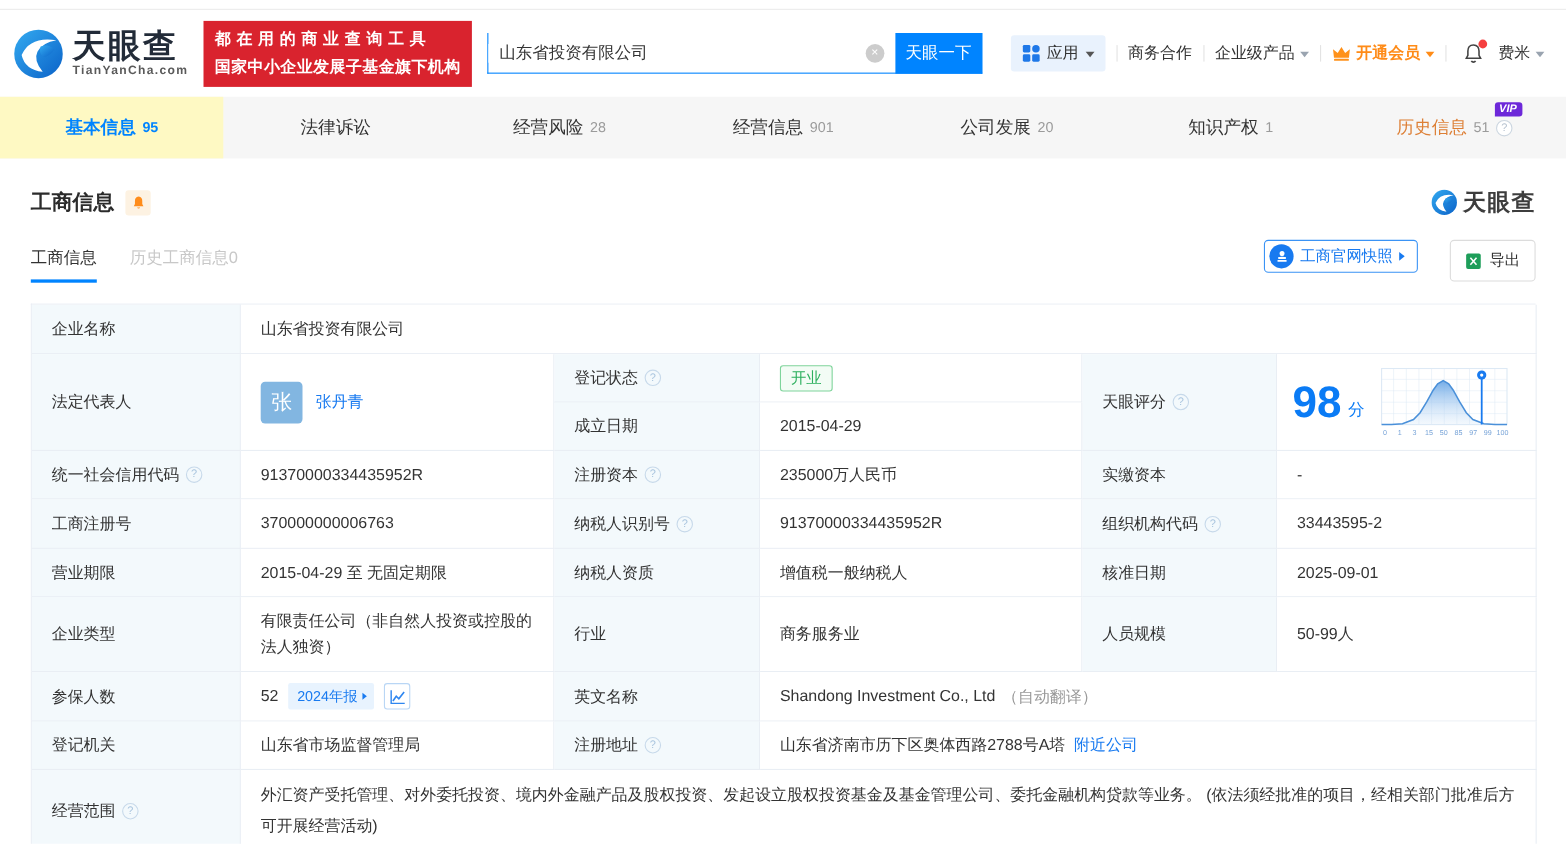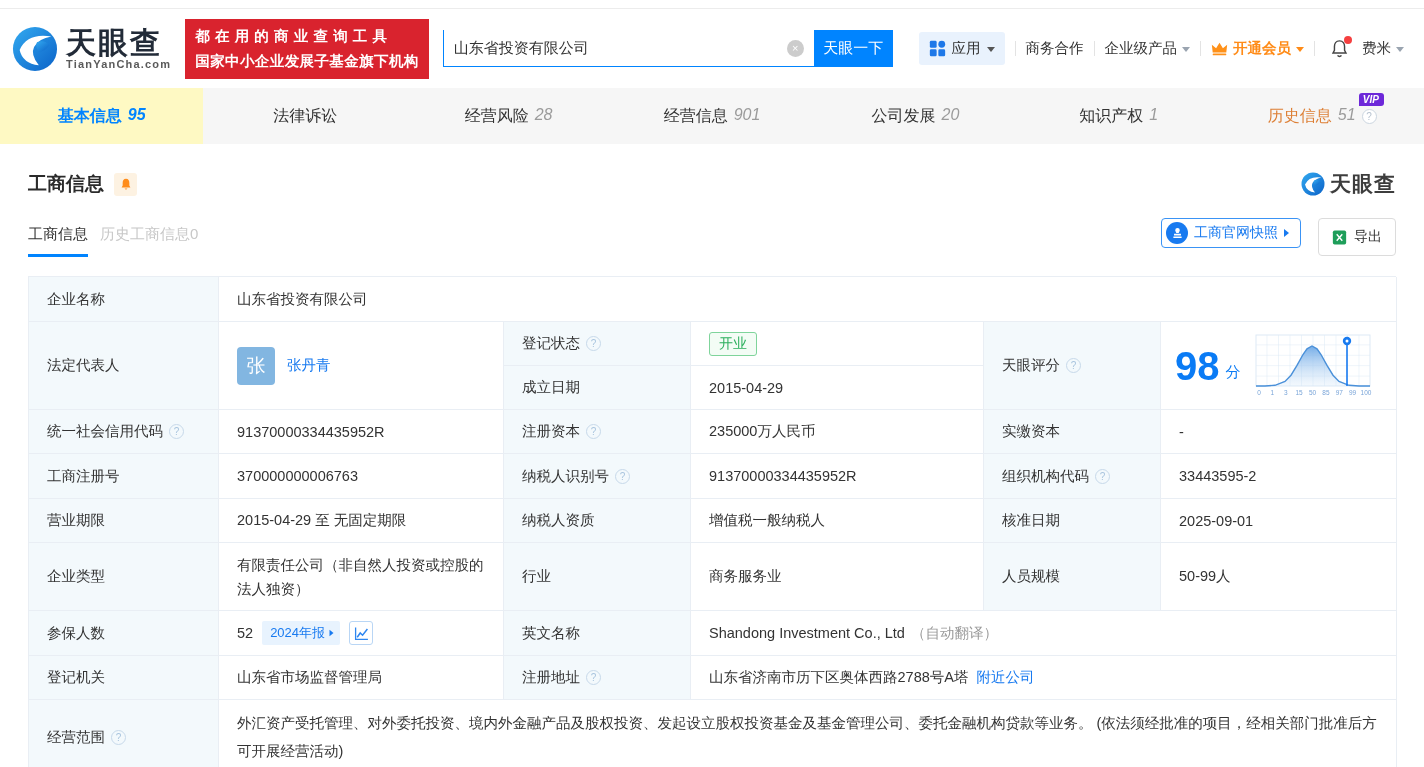--- a/index.html
+++ b/index.html
@@ -41,21 +41,21 @@
   .caret.gray { border-top-color:#9aa4b0; }
   .caret.orange { border-top-color:#ff8b17; }
   .bell-wrap { position:relative; margin:0 4px; cursor:pointer; display:flex;}
   .bell-wrap svg { width:21px; height:21px; }
   .red-dot { position:absolute; top:-2px; right:-2px; width:8px; height:8px; border-radius:50%; background:#f53f3f;}
 
   
   .main-tabs { height:56px; background:#f6f6f6; display:flex; }
   .tab { flex:1; display:flex; align-items:center; justify-content:center; gap:6px; font-size:16px;
     cursor:pointer; position:relative; color:#333;}
-  .tab .tab-count { font-size:16px; color:#9b9b9b; margin-top:-2px;font-style:italic;}
+  .tab .tab-count { font-size:13px; color:#9b9b9b; margin-top:-2px;}
   .tab.active { background:#fef9c3; color:#0084ff; font-weight:bold; }
   .tab.active .tab-count { color:#0084ff; }
   .tab.orange { color:#dd7f35; }
   .vip-badge { position:absolute; top:5px; right:40px; background:#6d28d9; color:#fff; font-size:10px;
     font-weight:bold; font-style:italic; padding:1px 5px 1px 4px; border-radius:3px 3px 3px 0;}
   .help { width:15px; height:15px; border:1px solid #ccd6e0; border-radius:50%; color:#b6c2cf;
     font-size:10px; display:inline-flex; align-items:center; justify-content:center; cursor:pointer; flex:none;
     background:#fff;}
   .help.inlabel { border-color:#c7d9ea; color:#a8c4de; background:transparent;}
 
@@ -65,22 +65,22 @@
   .section-title { font-size:19px; font-weight:bold; color:#2b2b2b; }
   .bell-box { width:23px; height:23px; background:#fdf2e2; border-radius:3px; margin-left:10px;
     display:flex; align-items:center; justify-content:center; cursor:pointer; }
   .bell-box svg { width:14px; height:15px; }
   .watermark { margin-left:auto; display:flex; align-items:center; gap:5px; }
   .watermark svg { width:24px; height:24px; }
   .watermark-text { font-size:21px; font-weight:bold; color:#3d3d3d; letter-spacing:1px;}
   .subtab-row { margin-top:20px; display:flex; align-items:center; }
   .subtab { font-size:15px; color:#333; padding-bottom:13px; position:relative; cursor:pointer;}
   .subtab.active:after { content:""; position:absolute; left:0; right:0; bottom:0; height:3px; background:#0084ff;}
-  .subtab.muted { color:#c8c8c8; margin-left:12px; padding-bottom:13px;}
-  .head-btns { margin-left:auto; display:flex; gap:17px; margin-bottom:8px;}
+  .subtab.muted { color:#c8c8c8; margin-left:30px; padding-bottom:13px;}
+  .head-btns { margin-left:auto; display:flex; gap:29px; margin-bottom:8px;}
   .btn-snapshot { height:30px; border:1px solid #3a93f5; border-radius:4px; background:#fff; color:#187af0;
     font-size:14px; display:flex; align-items:center; padding:0 11px 0 4px; cursor:pointer; gap:6px;
     font-family:inherit;}
   .stamp-circle { width:22px; height:22px; border-radius:50%; background:#187af0; display:flex;
     align-items:center; justify-content:center;}
   .stamp-circle svg { width:13px; height:13px; }
   .arrow-r { width:0; height:0; border-top:4px solid transparent; border-bottom:4px solid transparent;
     border-left:5px solid #187af0; }
   .btn-export { height:38px; border:1px solid #dcdcdc; border-radius:4px; background:#fff; color:#333;
     font-size:14px; display:flex; align-items:center; padding:0 13px; cursor:pointer; gap:7px; font-family:inherit;}

